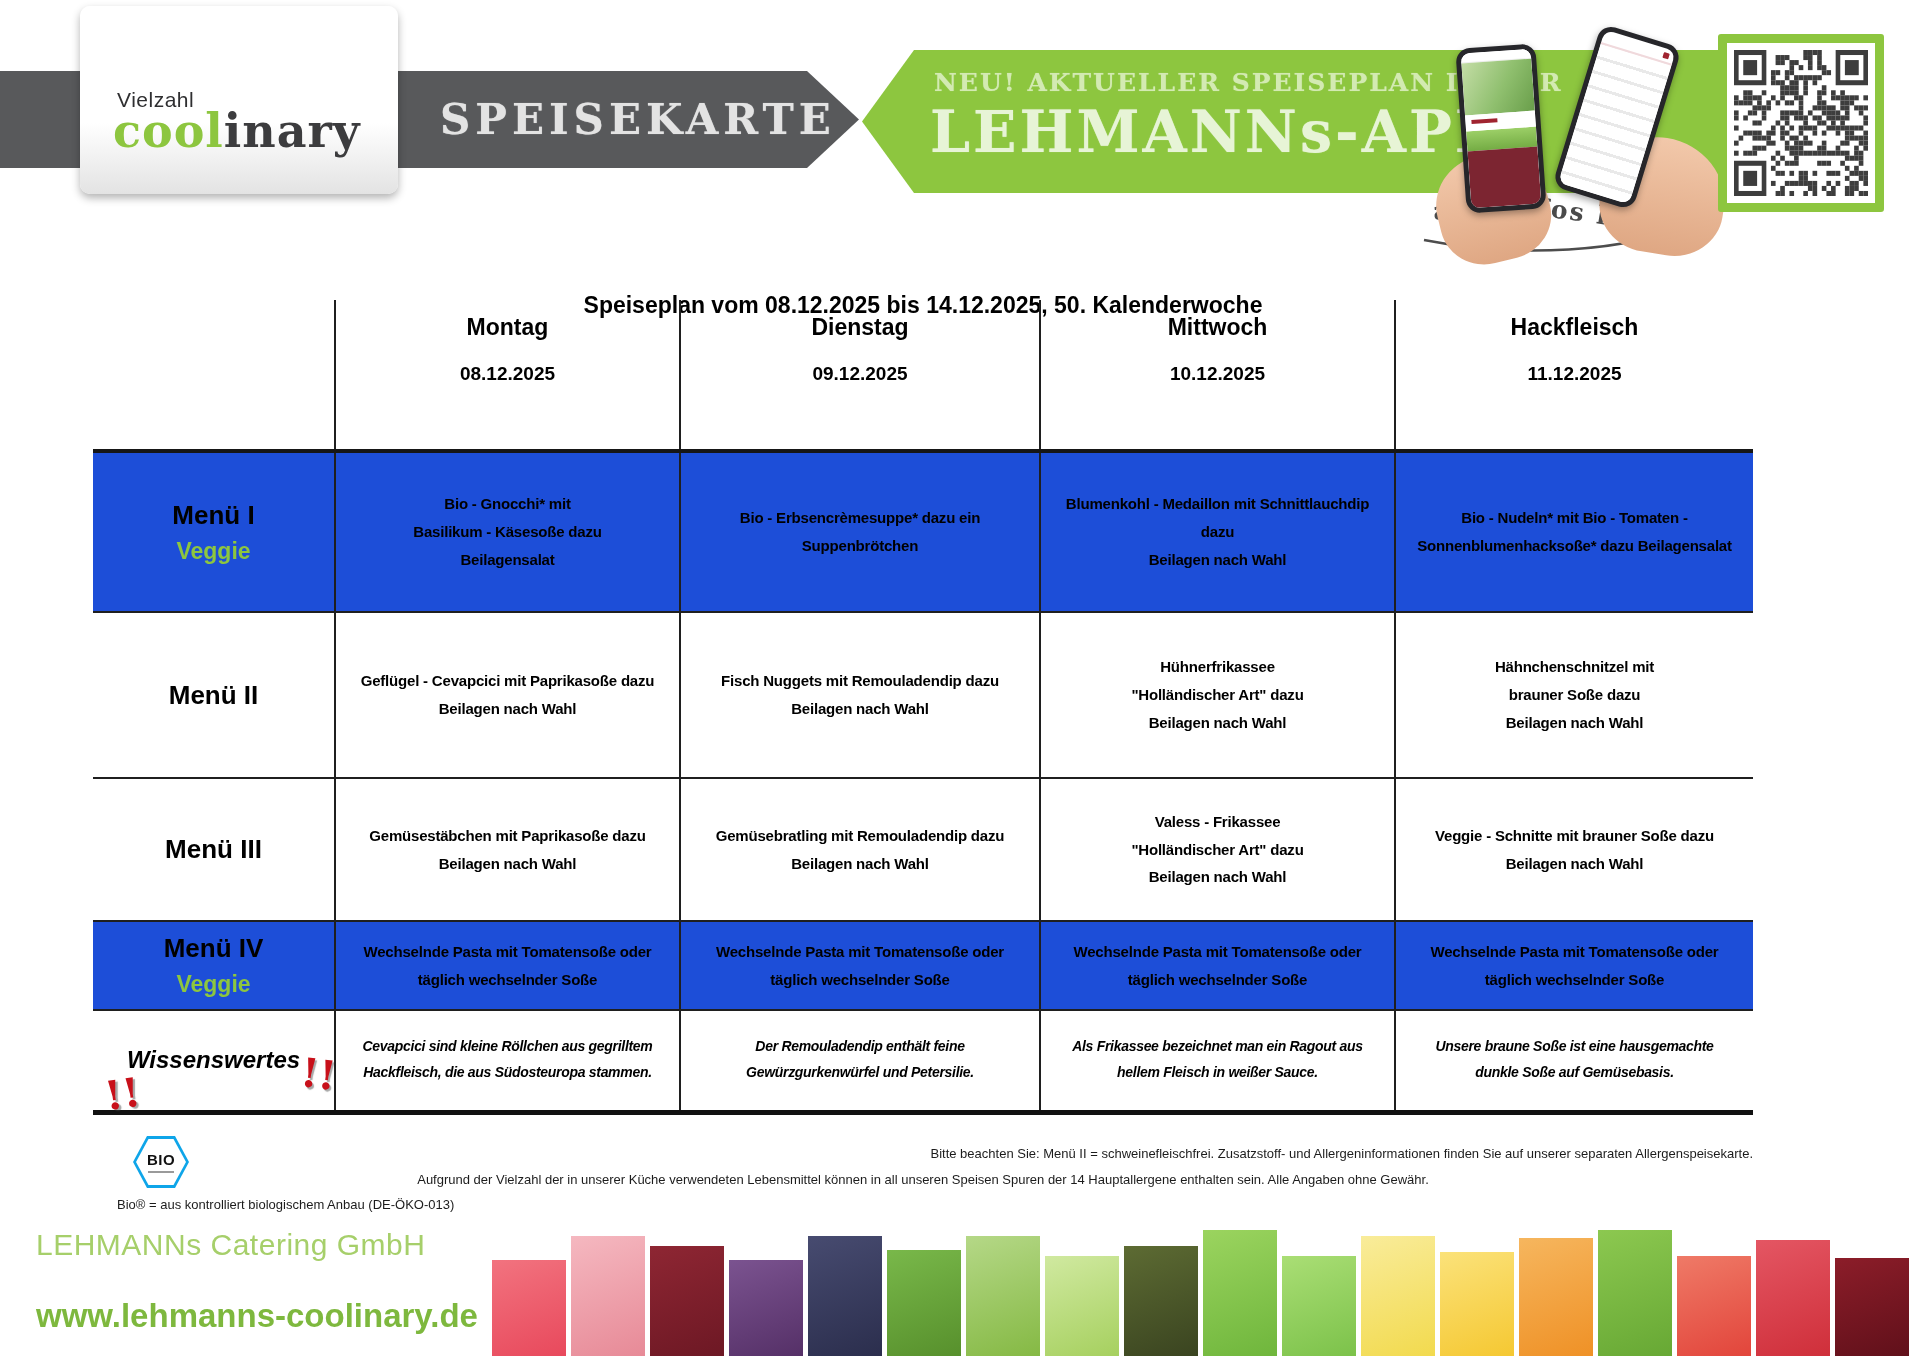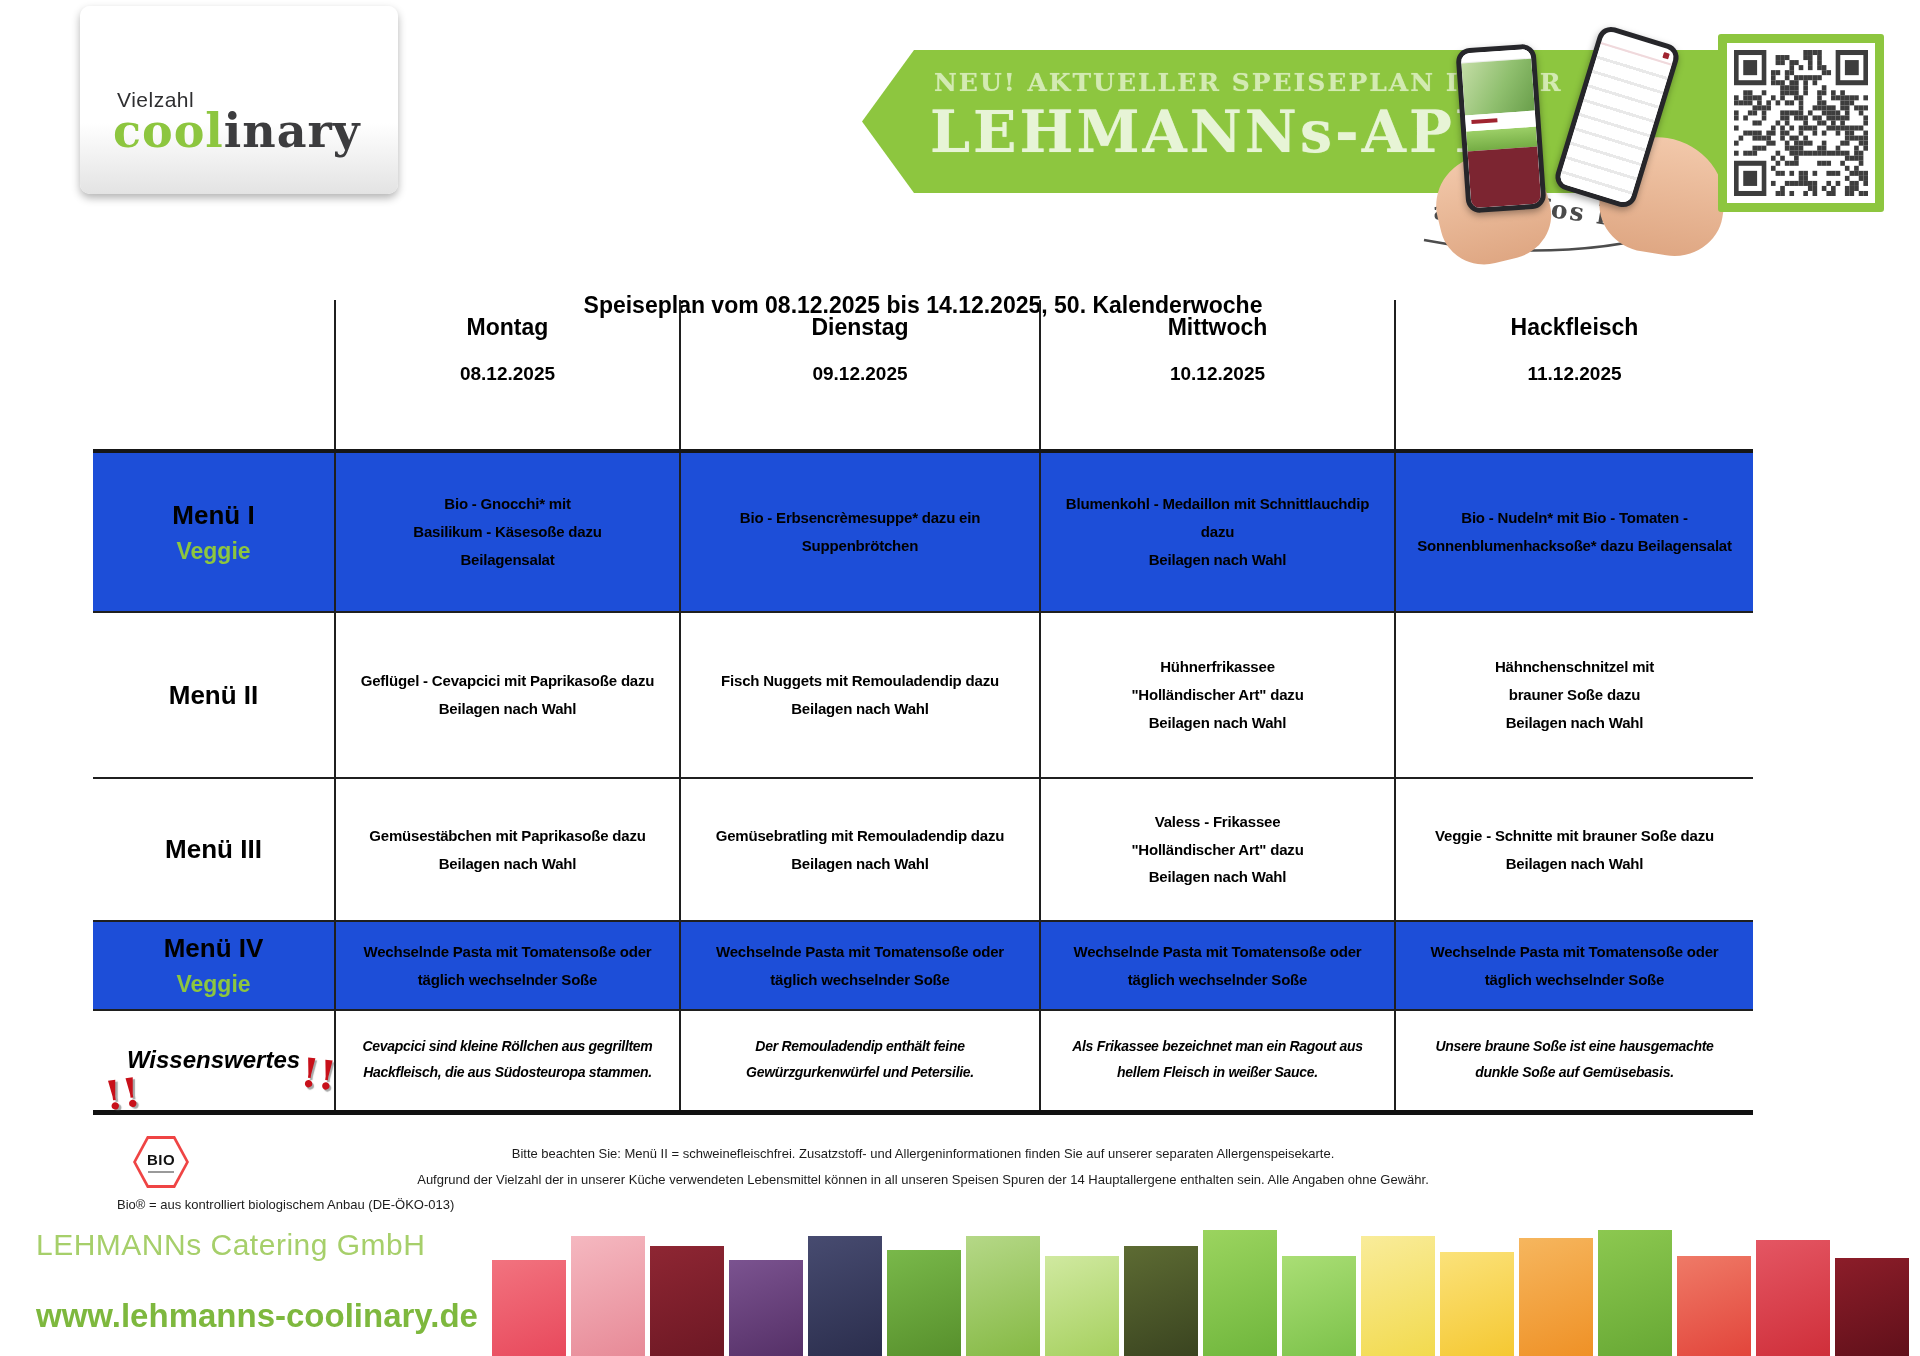--- a/index.html
+++ b/index.html
@@ -73,43 +73,46 @@
   .cell-text{font-size:15px;font-weight:bold;line-height:1.85;letter-spacing:-.2px;white-space:pre-line;}
   .wiss .cell-text,.cell-text.it{font-style:italic;font-size:14px;letter-spacing:-.3px;}
   .wiss-label{font-size:24px;font-weight:bold;font-style:italic;}
   .label-cell{position:relative;}
   .excl{position:absolute;font-family:"DejaVu Serif",serif;font-weight:bold;font-size:40px;color:#c8101a;
         text-shadow:2px 2px 1px rgba(60,60,60,.45);line-height:1;}
   .excl.l{left:12px;bottom:-4px;transform:rotate(-8deg);}
   .excl.r{right:-2px;top:44%;transform:rotate(7deg);}
 
   
-  .bio-seal{position:absolute;left:133px;top:1136px;width:56px;height:52px;background:#ef4444;
+  .bio-seal{position:absolute;left:133px;top:1136px;width:56px;height:52px;background:#0ea5e9;
             clip-path:polygon(25% 0,75% 0,100% 50%,75% 100%,25% 100%,0 50%);z-index:2;}
   .bio-seal .inner{position:absolute;left:3px;top:3px;right:3px;bottom:3px;background:#fff;
             clip-path:polygon(25% 0,75% 0,100% 50%,75% 100%,25% 100%,0 50%);
             display:flex;flex-direction:column;align-items:center;justify-content:center;}
   .bio-seal .txt{font-size:15px;font-weight:bold;letter-spacing:.5px;color:#111;}
   .bio-seal .bar{width:26px;height:2px;background:#9a9a9a;margin-top:3px;}
   .note{position:absolute;left:93px;width:1660px;text-align:center;font-size:13px;color:#1c1c1c;}
-  .note.n1{top:1146px;} .note.n2{top:1172px;}
+  .note.n1{top:1146px;text-align:right;} .note.n2{top:1172px;}
   .bio-note{position:absolute;left:117px;top:1197px;font-size:13px;color:#1c1c1c;}
 
   
   .company{position:absolute;left:36px;top:1228px;font-size:30px;color:#a6cf6a;letter-spacing:.5px;}
   .website{position:absolute;left:36px;top:1297px;font-size:33px;font-weight:600;color:#7eb83e;}
   .fruit-strip{position:absolute;left:492px;right:0;bottom:0;height:132px;display:flex;
                align-items:flex-end;gap:5px;overflow:hidden;}
   .tile{flex:0 0 74px;width:74px;}
 </style>
 </head>
 <body>
 
 <div id="page">
 
+  <div class="bar-gray">
+    <div class="speisekarte">SPEISEKARTE</div>
+  </div>
 
   <div class="logo-card">
     <div class="logo-top">Vielzahl</div>
     <div class="logo-word"><span class="g">cool</span><span class="d">inary</span></div>
   </div>
 
   <div class="ribbon">
     <div class="app1">NEU! AKTUELLER SPEISEPLAN IN DER</div>
     <div class="app2">LEHMANNs-APP</div>
   </div>

